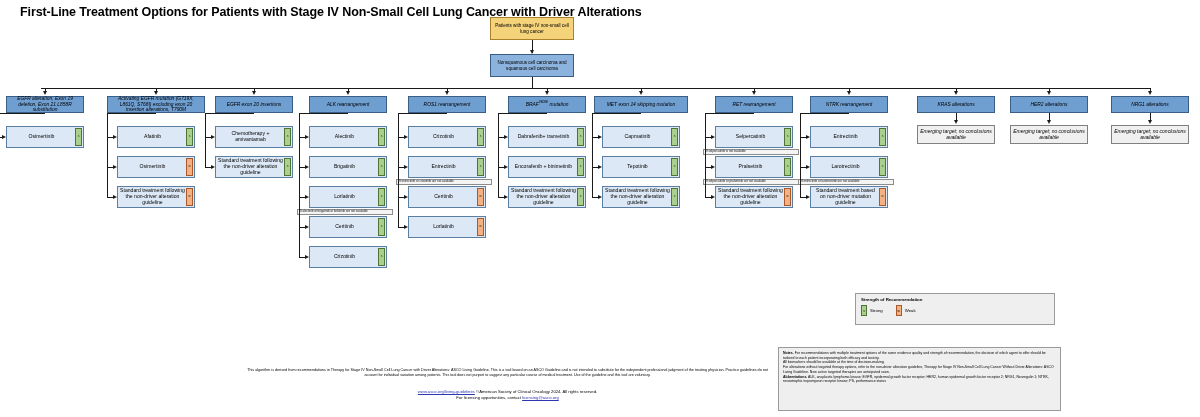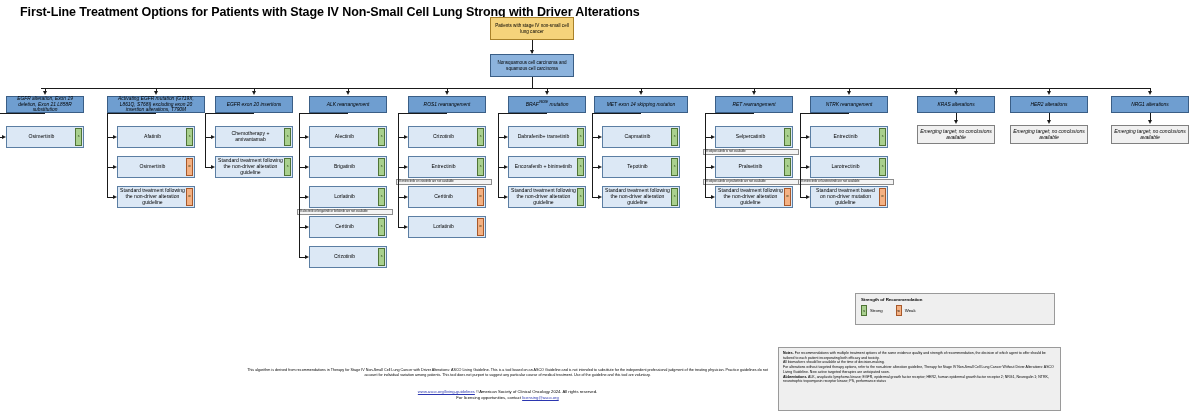--- a/index.html
+++ b/index.html
@@ -83,21 +83,21 @@
   }
   #footer-links {
     position:absolute; left:245px; top:389px; width:525px;
     font-size:4.2px; line-height:1.5; text-align:center;
   }
   .lnk { color:#2b36b0; text-decoration:underline; }
 </style>
 </head>
 <body>
 
-<div id="page-title">First-Line Treatment Options for Patients with Stage IV Non-Small Cell Lung Strong with Driver Alterations</div>
+<div id="page-title">First-Line Treatment Options for Patients with Stage IV Non-Small Cell Lung Cancer with Driver Alterations</div>
 
 <div class="node top-yellow" style="left:490px; top:17px; width:84px; height:23px;">Patients with stage IV non-small cell lung cancer</div>
 <div class="ln v" style="left:532px; top:40px; height:13px;"></div>
 <div class="arrow-d" style="left:529.5px; top:50px;"></div>
 <div class="node top-blue" style="left:490px; top:54px; width:84px; height:23px;">Nonsquamous cell carcinoma and squamous cell carcinoma</div>
 <div class="ln v" style="left:532px; top:77px; height:11px;"></div>
 
 <div class="ln h" style="left:41px; top:88px; width:1110px;"></div>
 
 <div id="columns-root">

